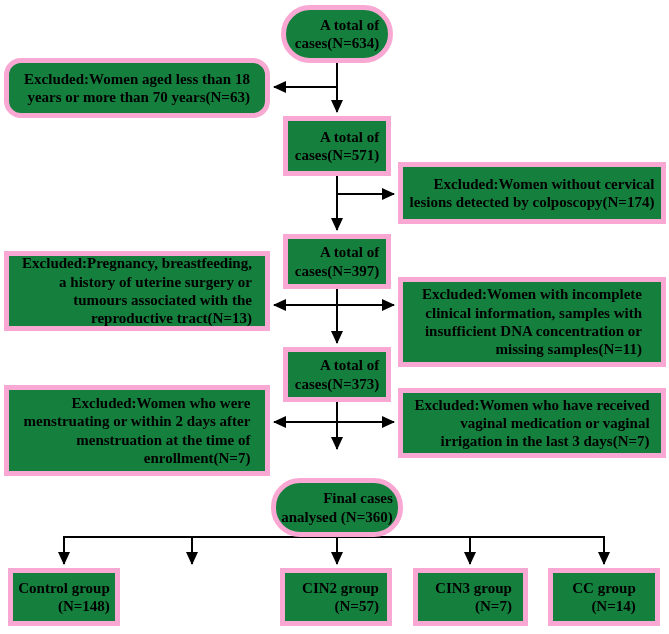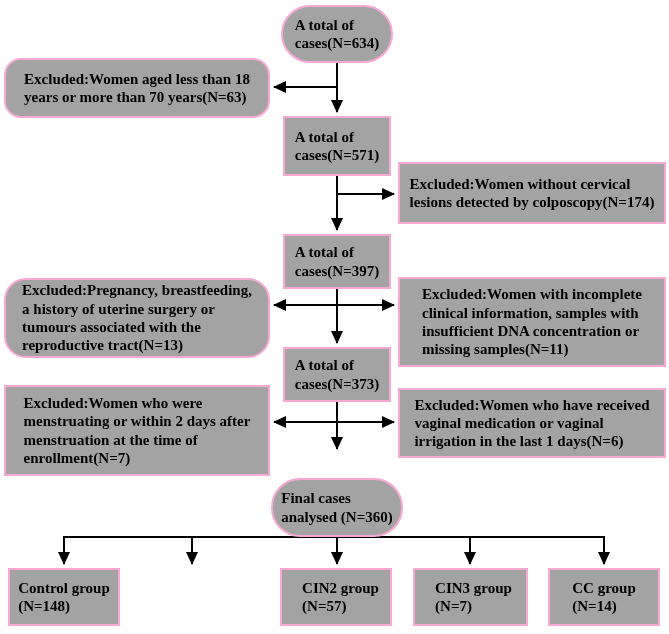--- a/index.html
+++ b/index.html
@@ -16,47 +16,47 @@
   }
   .connector-layer {
     position: absolute;
     left: 0; top: 0;
     width: 669px; height: 634px;
     z-index: 0;
   }
   .node {
     position: absolute;
     box-sizing: border-box;
-    background: #a3a3a3;
-    border: 2px solid #f9a8d4;
+    background: #15803d;
+    border: 5px solid #f9a8d4;
     color: #000000;
     display: flex;
     align-items: center;
     justify-content: center;
-    text-align: left;
+    text-align: right;
     font-weight: bold;
     font-size: 15px;
     line-height: 1.22;
     white-space: pre-line;
     z-index: 1;
     padding: 2px;
   }
   .stadium { border-radius: 29px; }
 
   
   .n-start  { left: 281px; top: 5px;   width: 112px; height: 58px; }
   .n-571    { left: 283px; top: 116px; width: 108px; height: 60px; }
   .n-397    { left: 283px; top: 234px; width: 108px; height: 55px; }
   .n-373    { left: 283px; top: 347px; width: 108px; height: 55px; }
   .n-final  { left: 271px; top: 478px; width: 132px; height: 59px; }
 
   
   .n-excl-age          { left: 4px;   top: 58px;  width: 266px; height: 60px; border-radius: 17px; }
   .n-excl-colposcopy   { left: 398px; top: 162px; width: 268px; height: 62px; }
-  .n-excl-pregnancy    { left: 4px;   top: 278px; width: 266px; height: 80px; border-radius: 22px; }
+  .n-excl-pregnancy    { left: 4px;   top: 251px; width: 266px; height: 80px; }
   .n-excl-incomplete   { left: 398px; top: 263px; width: 268px; height: 90px; margin-top: 14px; }
   .n-excl-menstruation { left: 4px;   top: 385px; width: 266px; height: 91px; }
   .n-excl-medication   { left: 398px; top: 388px; width: 268px; height: 70px; }
 
   
   .n-control { left: 8px;   top: 568px; width: 112px; height: 58px; font-family: Liberation Serif, serif; }
   .n-cin1    { left: 144px; top: 568px; width: 98px;  height: 58px; }
   .n-cin2    { left: 280px; top: 568px; width: 112px; height: 58px; padding-left: 11px; }
   .n-cin3    { left: 413px; top: 568px; width: 115px; height: 58px; padding-left: 8px; }
   .n-cc      { left: 548px; top: 568px; width: 112px; height: 58px; }
@@ -129,21 +129,21 @@
   <div class="node n-373">A total of
 cases(N=373)</div>
 
   <div class="node n-excl-menstruation">Excluded:Women who were
 menstruating or within 2 days after
 menstruation at the time of
 enrollment(N=7)</div>
 
   <div class="node n-excl-medication">Excluded:Women who have received
 vaginal medication or vaginal
-irrigation in the last 1 days(N=6)</div>
+irrigation in the last 3 days(N=7)</div>
 
   <div class="node stadium n-final">Final cases
 analysed (N=360)</div>
 
   <div class="node n-control">Control group
 (N=148)</div>
 
 
   <div class="node n-cin2">CIN2 group
 (N=57)</div>

